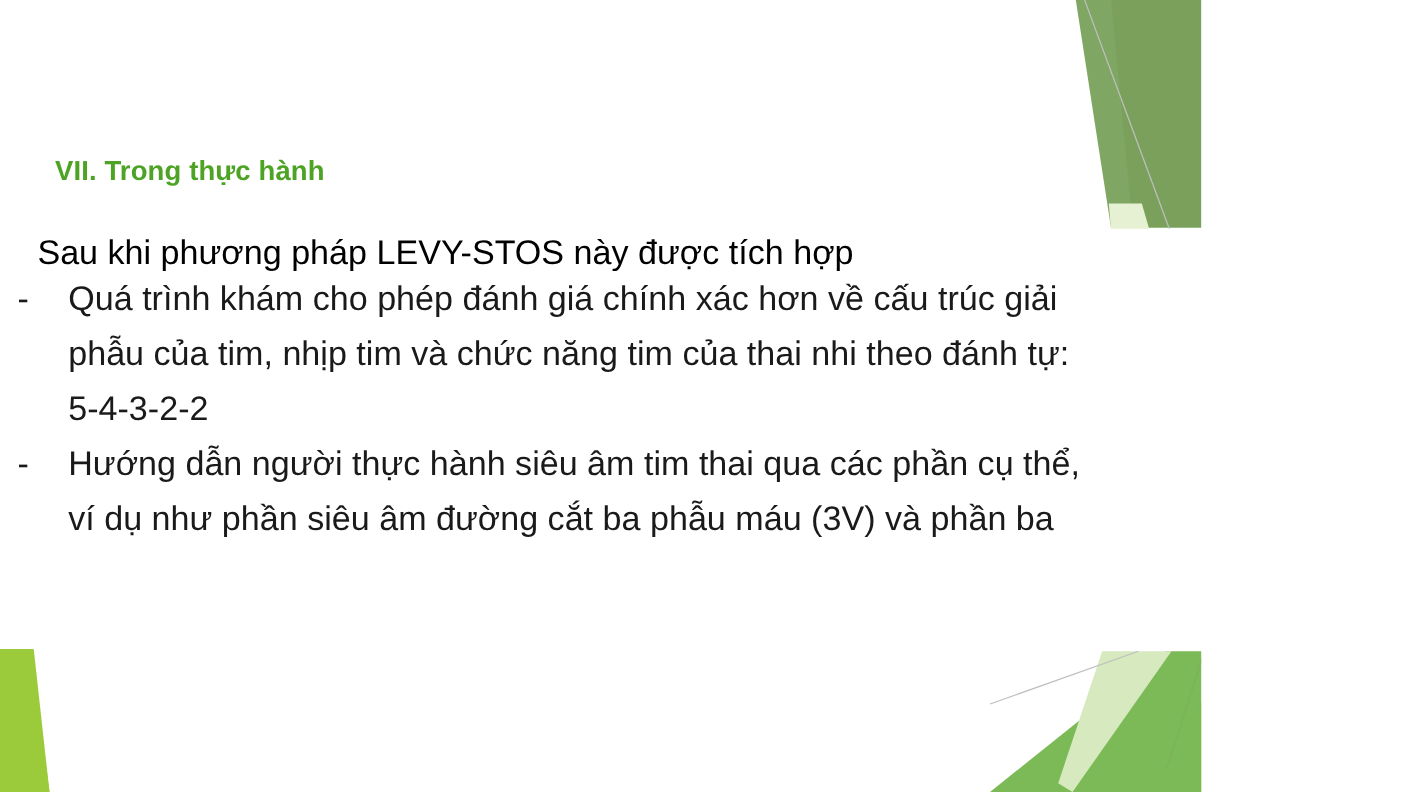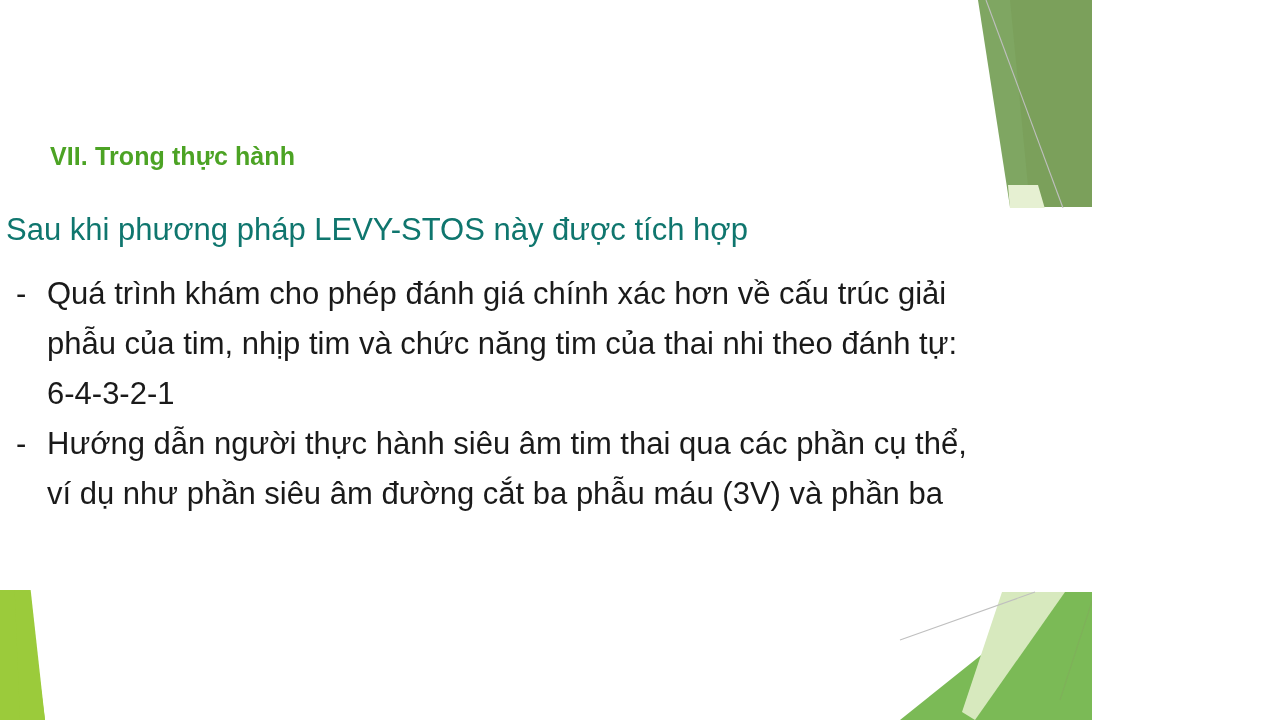--- a/index.html
+++ b/index.html
@@ -60,24 +60,24 @@
 
   
   .body-wrap {
     position: absolute;
     left: 0;
     top: 214px;
     width: 1240px;
   }
   .lead-line {
     font-size: 31px;
-    color: #0f766e;
+    color: #000000;
     line-height: 1.0;
-    padding-left: 6px;
-    margin-bottom: 24px;
+    padding-left: 34px;
+    margin-bottom: 2px;
     white-space: nowrap;
   }
   .bullet-row {
     display: flex;
     align-items: flex-start;
     font-size: 31px;
     color: #1a1a1a;
   }
   .bullet-mark {
     width: 47px;
@@ -86,20 +86,21 @@
     padding-left: 16px;
     box-sizing: border-box;
     font-size: 31px;
     line-height: 50px;
     color: #1a1a1a;
   }
   .bullet-text {
     flex: 1 1 auto;
     line-height: 50px;
     max-width: 1170px;
+    margin-left: 15px;
   }
   .bullet-text .ln {
     display: block;
     white-space: nowrap;
   }
 </style>
 </head>
 <body>
 
 <div id="slide">
@@ -150,21 +151,21 @@
 
   <div class="body-wrap">
 
     <div class="lead-line">Sau khi phương pháp LEVY-STOS này được tích hợp</div>
 
     <div class="bullet-row">
       <div class="bullet-mark">-</div>
       <div class="bullet-text">
         <span class="ln">Quá trình khám cho phép đánh giá chính xác hơn về cấu trúc giải</span>
         <span class="ln">phẫu của tim, nhịp tim và chức năng tim của thai nhi theo đánh tự:</span>
-        <span class="ln">6-4-3-2-1</span>
+        <span class="ln">5-4-3-2-2</span>
       </div>
     </div>
 
     <div class="bullet-row">
       <div class="bullet-mark">-</div>
       <div class="bullet-text">
         <span class="ln">Hướng dẫn người thực hành siêu âm tim thai qua các phần cụ thể,</span>
         <span class="ln">ví dụ như phần siêu âm đường cắt ba phẫu máu (3V) và phần ba</span>
       </div>
     </div>

